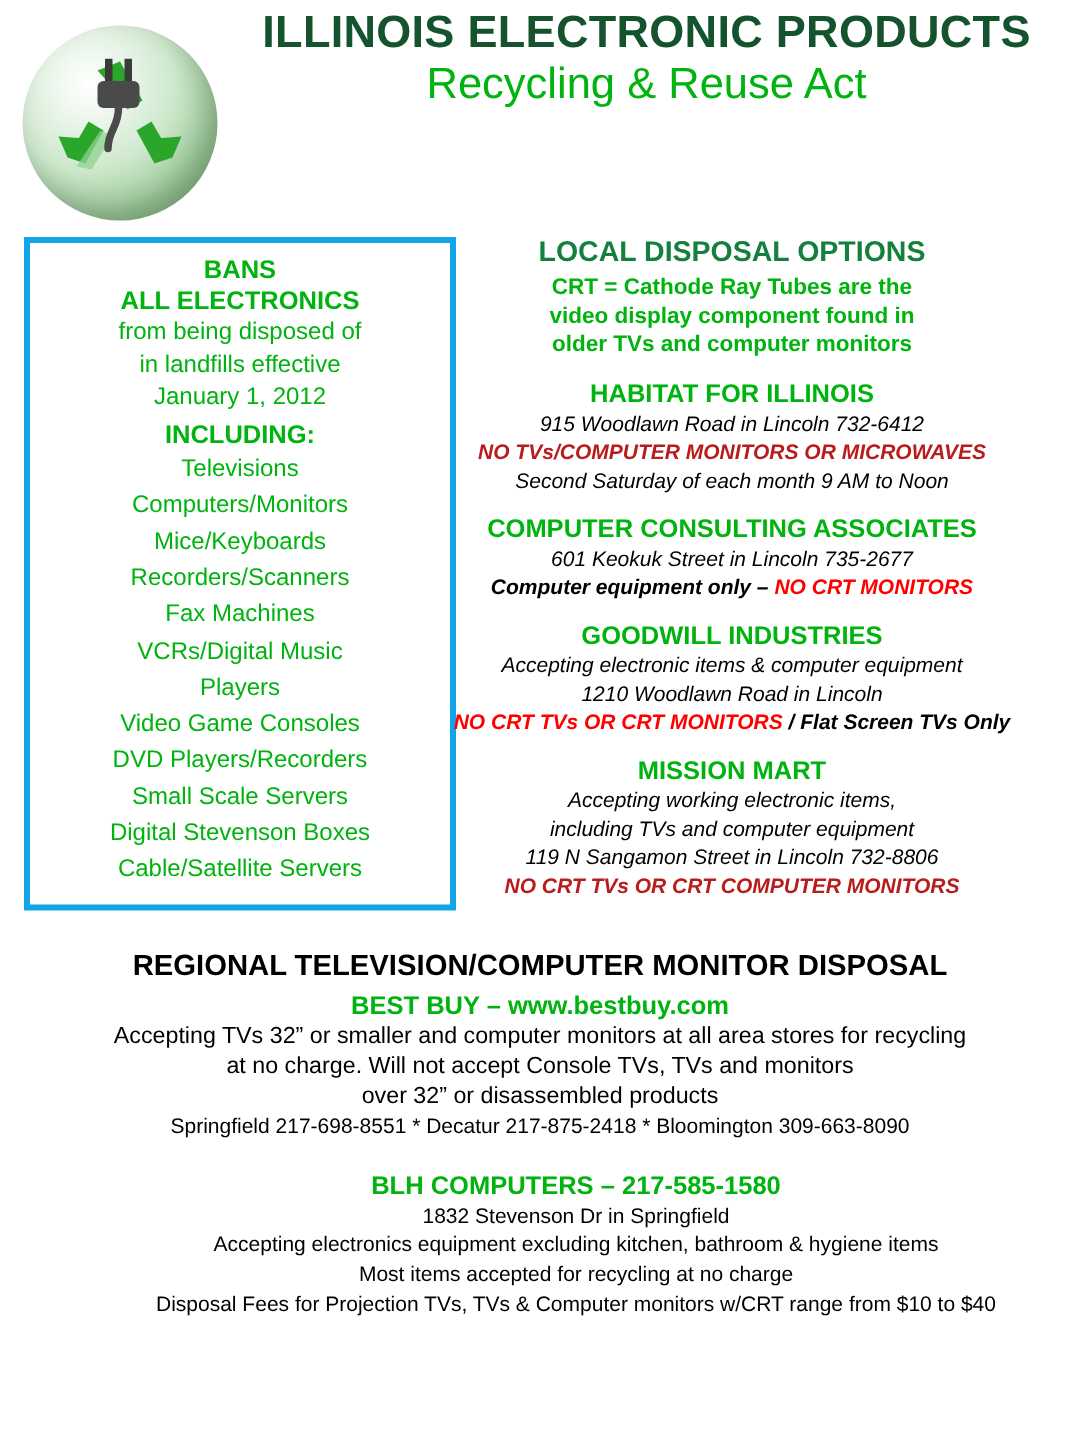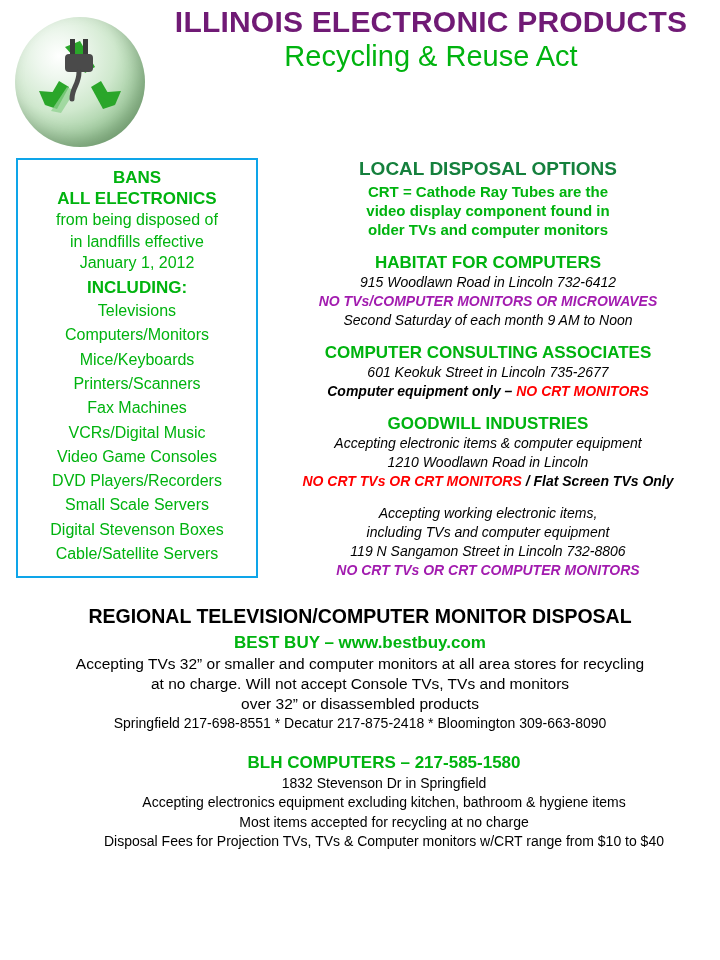--- a/index.html
+++ b/index.html
@@ -54,21 +54,21 @@
     position: absolute;
     left: 47px; top: 22px;
     width: 34px; height: 64px;
   }
   .title-block {
     flex: 1 1 auto;
     text-align: center;
     padding-right: 18px;
   }
   .title-line1 {
-    color: #701a75;
+    color: #14532d;
     font-weight: bold;
     font-size: 30px;
     line-height: 1.08;
     letter-spacing: 0.2px;
   }
   .title-line2 {
     color: #00b30f;
     font-weight: normal;
     font-size: 29px;
     line-height: 1.15;
@@ -88,24 +88,24 @@
     box-sizing: border-box;
   }
   .right-col {
     flex: 1 1 auto;
     padding-right: 10px;
     padding-left: 6px;
   }
 
   
   .bans-box {
-    border: 2px solid #0ea5e9;
+    border: 4px solid #0ea5e9;
     padding: 8px 6px 10px 6px;
     text-align: center;
-    width: 242px;
+    width: 288px;
     box-sizing: border-box;
   }
   .bans-head {
     color: #00b30f;
     font-weight: bold;
     font-size: 17px;
     line-height: 1.22;
   }
   .bans-sub {
     color: #00b30f;
@@ -156,21 +156,21 @@
     font-size: 17px;
     line-height: 1.2;
   }
   .org-line {
     font-size: 14px;
     line-height: 1.35;
     color: #000000;
     font-style: italic;
   }
   .org-line.red {
-    color: #a21caf;
+    color: #b91c1c;
     font-weight: bold;
   }
   .org-line.bold {
     font-weight: bold;
   }
   .red {
     color: #ff0000;
   }
   .blk {
     color: #000000;
@@ -252,61 +252,63 @@
         <div class="bans-head">BANS</div>
         <div class="bans-head">ALL ELECTRONICS</div>
         <div class="bans-sub">from being disposed of</div>
         <div class="bans-sub">in landfills effective</div>
         <div class="bans-sub">January 1, 2012</div>
         <div class="bans-including">INCLUDING:</div>
         <ul class="bans-list">
           <li>Televisions</li>
           <li>Computers/Monitors</li>
           <li>Mice/Keyboards</li>
-          <li>Printers/Scanners</li>
+          <li>Recorders/Scanners</li>
           <li>Fax Machines</li>
           <li>VCRs/Digital Music</li>
+          <li>Players</li>
           <li>Video Game Consoles</li>
           <li>DVD Players/Recorders</li>
           <li>Small Scale Servers</li>
           <li>Digital Stevenson Boxes</li>
           <li>Cable/Satellite Servers</li>
         </ul>
       </div>
     </div>
 
     <div class="right-col">
       <div class="local-title">LOCAL DISPOSAL OPTIONS</div>
       <div class="crt-note">
         <div>CRT = Cathode Ray Tubes are the</div>
         <div>video display component found in</div>
         <div>older TVs and computer monitors</div>
       </div>
 
       <div class="org">
-        <div class="org-name">HABITAT FOR COMPUTERS</div>
+        <div class="org-name">HABITAT FOR ILLINOIS</div>
         <div class="org-line">915 Woodlawn Road in Lincoln    732-6412</div>
         <div class="org-line red">NO TVs/COMPUTER MONITORS OR MICROWAVES</div>
         <div class="org-line">Second Saturday of each month     9 AM to Noon</div>
       </div>
 
       <div class="org">
         <div class="org-name">COMPUTER CONSULTING ASSOCIATES</div>
         <div class="org-line">601 Keokuk Street in Lincoln    735-2677</div>
         <div class="org-line bold"><span class="blk">Computer equipment only – </span><span class="red">NO CRT MONITORS</span></div>
       </div>
 
       <div class="org">
         <div class="org-name">GOODWILL INDUSTRIES</div>
         <div class="org-line">Accepting electronic items &amp; computer equipment</div>
         <div class="org-line">1210 Woodlawn Road in Lincoln</div>
         <div class="org-line bold"><span class="red">NO CRT TVs OR CRT MONITORS</span><span class="blk"> / Flat Screen TVs Only</span></div>
       </div>
 
       <div class="org">
+        <div class="org-name">MISSION MART</div>
         <div class="org-line">Accepting working electronic items,</div>
         <div class="org-line">including TVs and computer equipment</div>
         <div class="org-line">119 N Sangamon Street in Lincoln    732-8806</div>
         <div class="org-line red">NO CRT TVs OR CRT COMPUTER MONITORS</div>
       </div>
     </div>
   </div>
 
   <div class="regional">
     <div class="regional-title">REGIONAL TELEVISION/COMPUTER MONITOR DISPOSAL</div>

